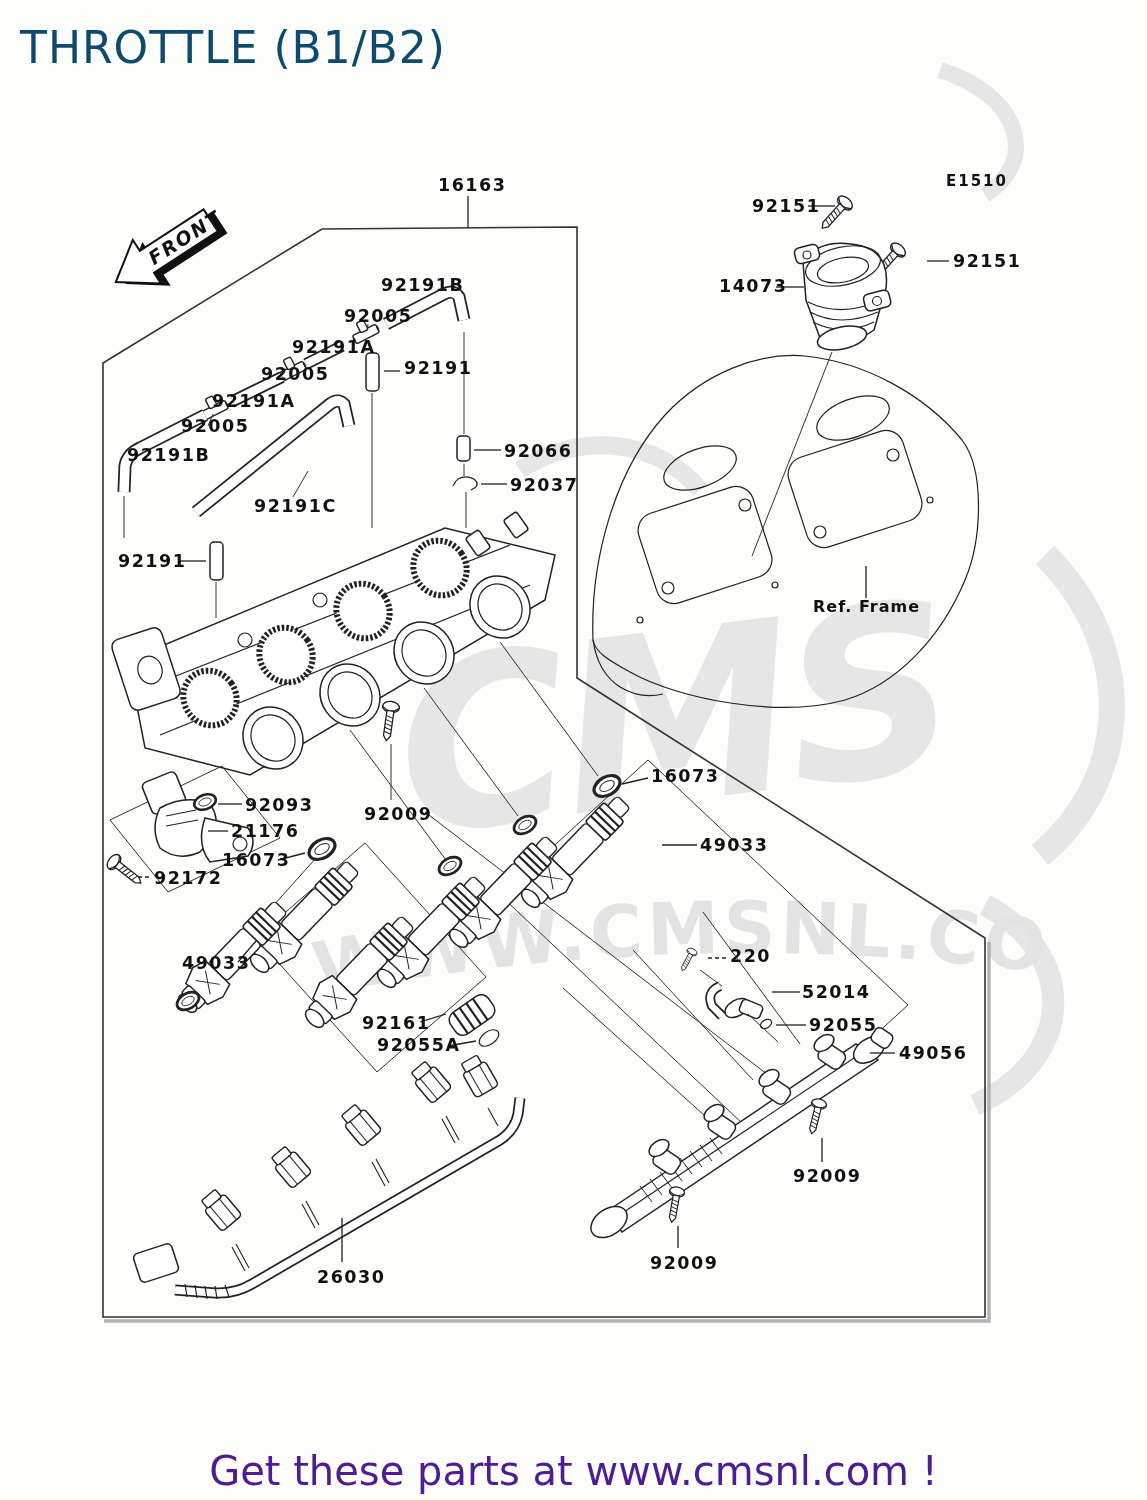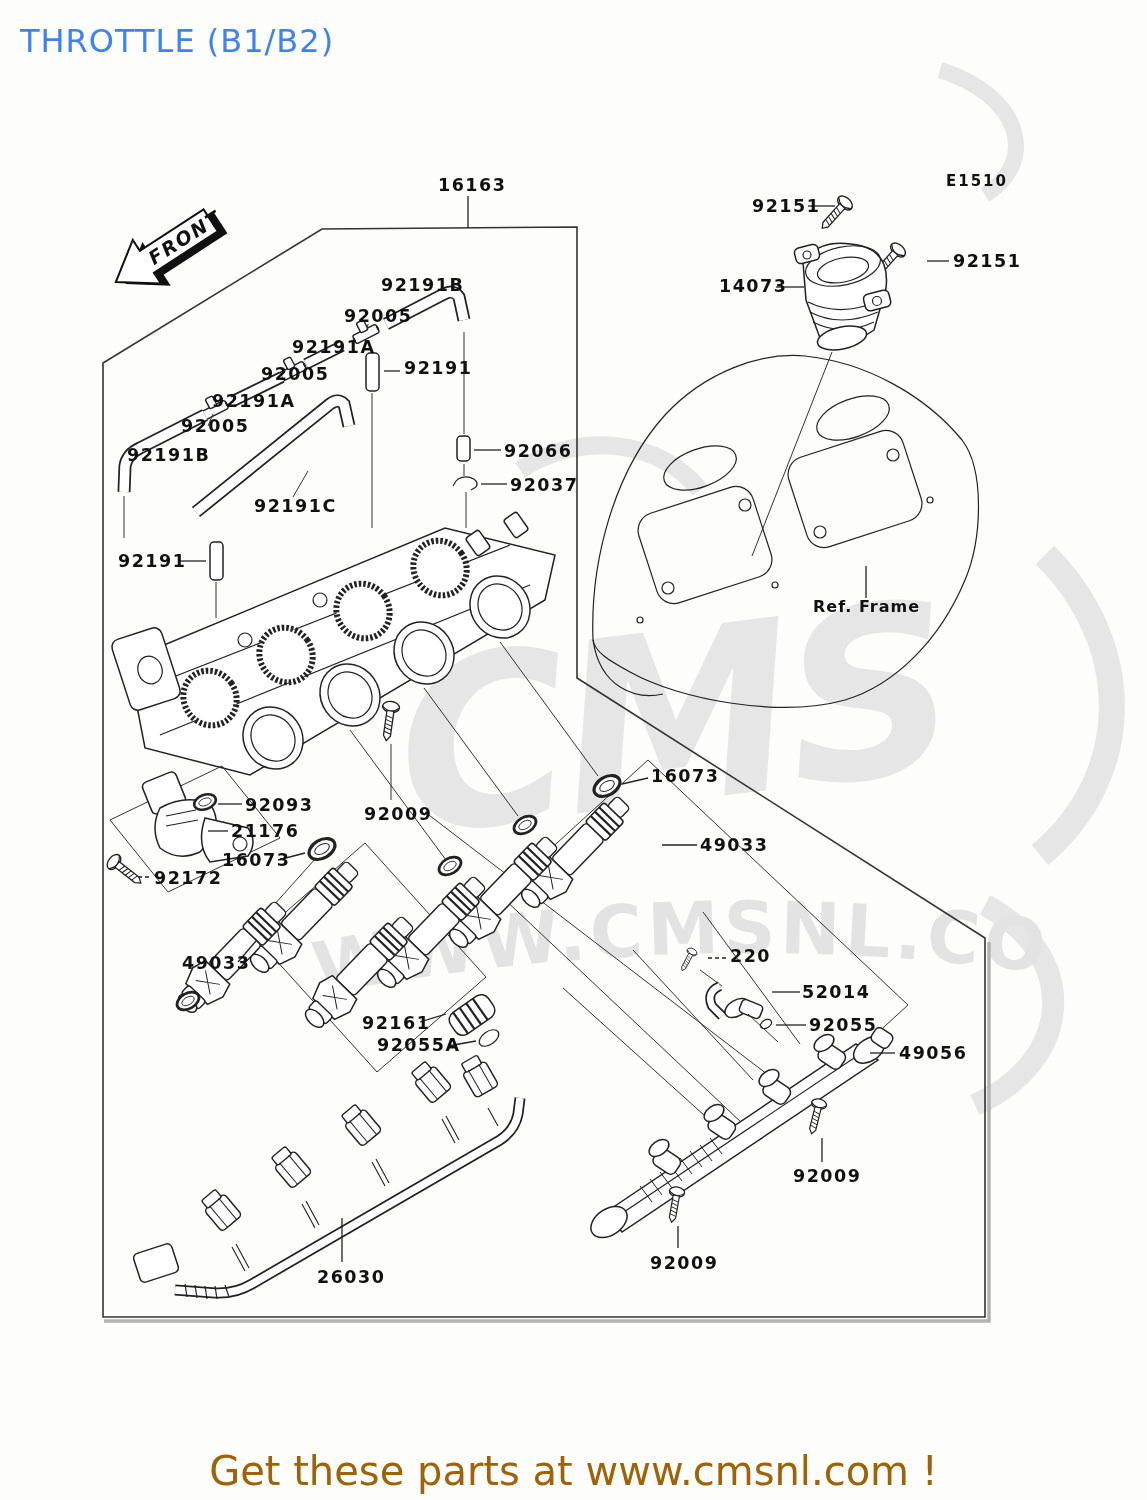--- a/index.html
+++ b/index.html
@@ -1,21 +1,21 @@
 <!DOCTYPE html>
 <html><head>
 <meta charset="utf-8">
 <style>
   html,body{margin:0;padding:0;background:#f8f8f6;}
   .stage{position:relative;width:1147px;height:1500px;background:#fdfdfb;overflow:hidden;
          font-family:"DejaVu Sans","Liberation Sans",sans-serif;}
-  .page-title{position:absolute;left:20px;top:22px;font-size:32px;color:#3b82f6;
+  .page-title{position:absolute;left:20px;top:22px;font-size:44px;color:#0c4a6e;
               letter-spacing:1px;white-space:nowrap;}
   .footer-banner{position:absolute;left:0;top:1448px;width:1147px;text-align:center;
-                 font-size:40px;color:#a16207;white-space:nowrap;}
+                 font-size:40px;color:#4c1d95;white-space:nowrap;}
   svg text{font-family:"DejaVu Sans","Liberation Sans",sans-serif;}
   .lbl{font-size:17.5px;font-weight:bold;fill:#111;letter-spacing:1.5px;}
   .ln{stroke:#222;stroke-width:1.3;fill:none;}
   .thin{stroke:#333;stroke-width:1;fill:none;}
   .part{stroke:#222;stroke-width:1.5;fill:#ffffff;}
   .part2{stroke:#222;stroke-width:1.2;fill:none;}
   .wm{fill:#e6e6e6;}
 </style>
 </head>
 <body>

